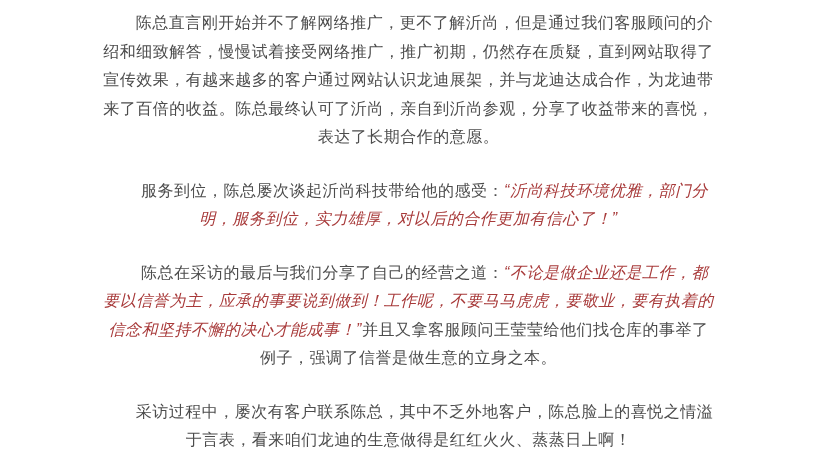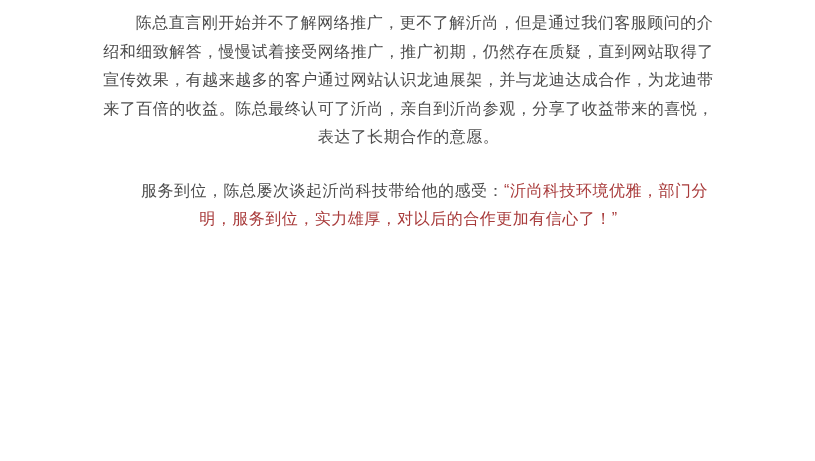--- a/index.html
+++ b/index.html
@@ -30,23 +30,26 @@
     letter-spacing: 0.5px;
     text-align: center;
     text-indent: 2em;
     color: var(--body-color, #4c4c4c);
   }
   .seg.body {
     color: var(--body-color, #4c4c4c);
   }
   .seg.quote {
     color: var(--quote-color, #a83a3a);
+    font-style: italic;
   }
 </style>
 </head>
 <body>
 
 <div class="page">
   <div class="article">
       <p class="para"><span class="seg body">陈总直言刚开始并不了解网络推广，更不了解沂尚，但是通过我们客服顾问的介绍和细致解答，慢慢试着接受网络推广，推广初期，仍然存在质疑，直到网站取得了宣传效果，有越来越多的客户通过网站认识龙迪展架，并与龙迪达成合作，为龙迪带来了百倍的收益。陈总最终认可了沂尚，亲自到沂尚参观，分享了收益带来的喜悦，表达了长期合作的意愿。</span></p>
       <p class="para"><span class="seg body">服务到位，陈总屡次谈起沂尚科技带给他的感受：</span><span class="seg quote">“沂尚科技环境优雅，部门分明，服务到位，实力雄厚，对以后的合作更加有信心了！”</span></p>
+      <p class="para"><span class="seg body">陈总在采访的最后与我们分享了自己的经营之道：</span><span class="seg quote">“不论是做企业还是工作，都要以信誉为主，应承的事要说到做到！工作呢，不要马马虎虎，要敬业，要有执着的信念和坚持不懈的决心才能成事！”</span><span class="seg body">并且又拿客服顾问王莹莹给他们找仓库的事举了例子，强调了信誉是做生意的立身之本。</span></p>
+      <p class="para"><span class="seg body">采访过程中，屡次有客户联系陈总，其中不乏外地客户，陈总脸上的喜悦之情溢于言表，看来咱们龙迪的生意做得是红红火火、蒸蒸日上啊！</span></p>
     </div>
 </div>
 
 </body></html>

